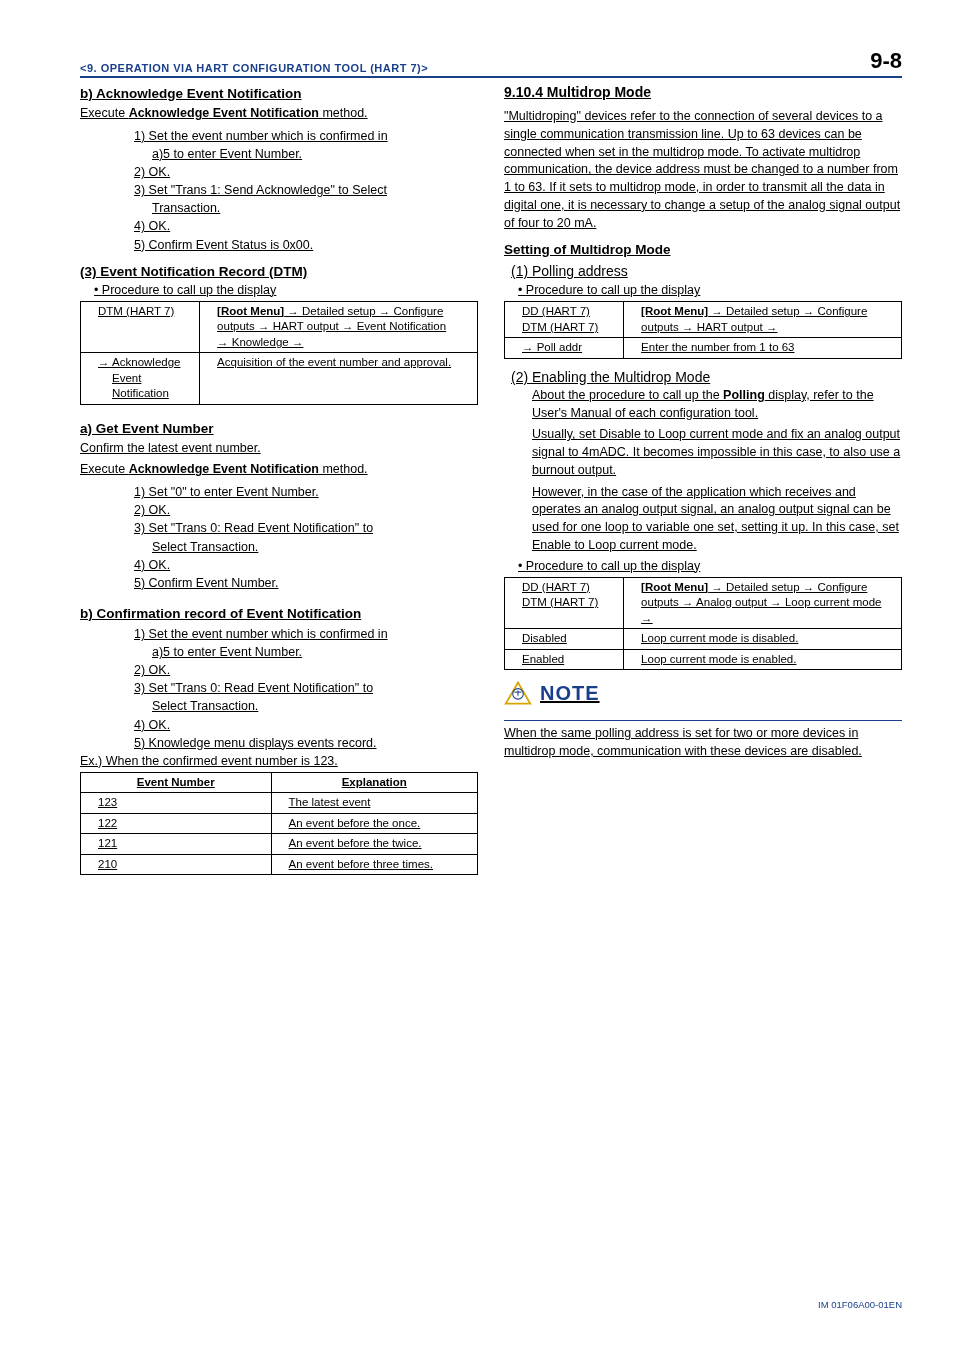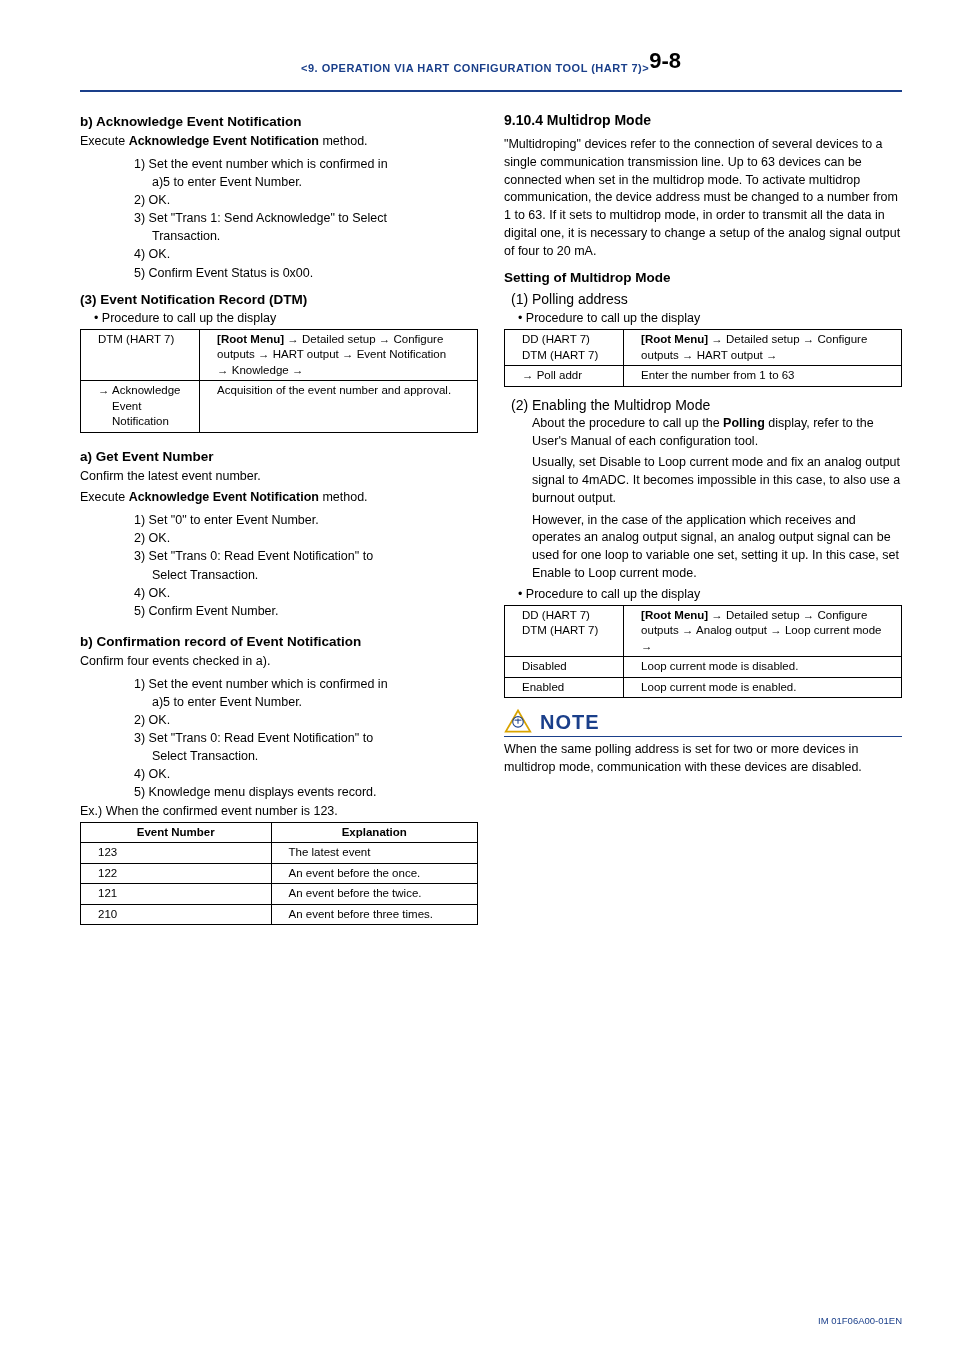--- a/index.html
+++ b/index.html
@@ -12,39 +12,39 @@
   .page {
     width: 954px;
     height: 1350px;
     box-sizing: border-box;
     padding: 48px 52px 0 80px;
     position: relative;
   }
   .header-line {
     border-bottom: 2px solid #1a3f8a;
     display: flex;
-    justify-content: center;
+    justify-content: space-between;
     align-items: flex-end;
-    padding-bottom: 16px;
-    margin-bottom: 14px;
+    padding-bottom: 2px;
   }
   .header-title {
     font-size: 11px;
     font-weight: bold;
     color: #1a3f8a;
     letter-spacing: 0.5px;
   }
   .page-number {
     font-size: 22px;
     font-weight: bold;
     color: #000000;
   }
   .columns {
     display: flex;
     gap: 26px;
+    text-decoration: underline;
   }
   .col {
     flex: 1;
     min-width: 0;
   }
   .h-sub {
     font-size: 13.5px;
     font-weight: bold;
     margin: 8px 0 4px 0;
   }
@@ -91,24 +91,24 @@
     font-weight: bold;
     text-align: center;
   }
   .ind1 { padding-left: 14px; display:block; }
   .note-block {
     margin-top: 10px;
     margin-bottom: 4px;
   }
   .note-hdr {
     display: flex;
-    align-items: flex-end;
+    align-items: center;
     gap: 8px;
     border-bottom: 1px solid #1a3f8a;
-    padding-bottom: 2px;
+    padding-bottom: 14px;
     margin-bottom: 4px;
   }
   .note-word {
     font-size: 20px;
     font-weight: bold;
     color: #1a3f8a;
     letter-spacing: 1px;
   }
   .warn-icon {
     width: 28px; height: 26px;
@@ -124,21 +124,21 @@
   }
   .num-sub-body {
     font-size: 12.5px;
     line-height: 1.42;
     padding-left: 28px;
     margin-bottom: 4px;
   }
   .footer-code {
     position: absolute;
     right: 52px;
-    bottom: 24px;
+    bottom: 40px;
     font-size: 9.5px;
     color: #1a3f8a;
     margin-left: 24px;
   }
   .ex-line {
     font-size: 12.5px;
     margin: 2px 0 4px 0;
   }
 </style>
 </head>
@@ -196,21 +196,20 @@
       <div class="list">
         <div class="item">1) Set "0" to enter Event Number.</div>
         <div class="item">2) OK.</div>
         <div class="item">3) Set "Trans 0: Read Event Notification" to</div>
         <div class="item indent">Select Transaction.</div>
         <div class="item">4) OK.</div>
         <div class="item">5) Confirm Event Number.</div>
       </div>
 
       <div class="h-sub" style="margin-top:14px;">b)   Confirmation record of Event Notification</div>
-      <div class="body-text">Confirm four events checked in a).</div>
       <div class="list">
         <div class="item">1) Set the event number which is confirmed in</div>
         <div class="item indent">a)5 to enter Event Number.</div>
         <div class="item">2) OK.</div>
         <div class="item">3) Set "Trans 0: Read Event Notification" to</div>
         <div class="item indent">Select Transaction.</div>
         <div class="item">4) OK.</div>
         <div class="item">5) Knowledge menu displays events record.</div>
       </div>
       <div class="ex-line">Ex.) When the confirmed event number is 123.</div>

